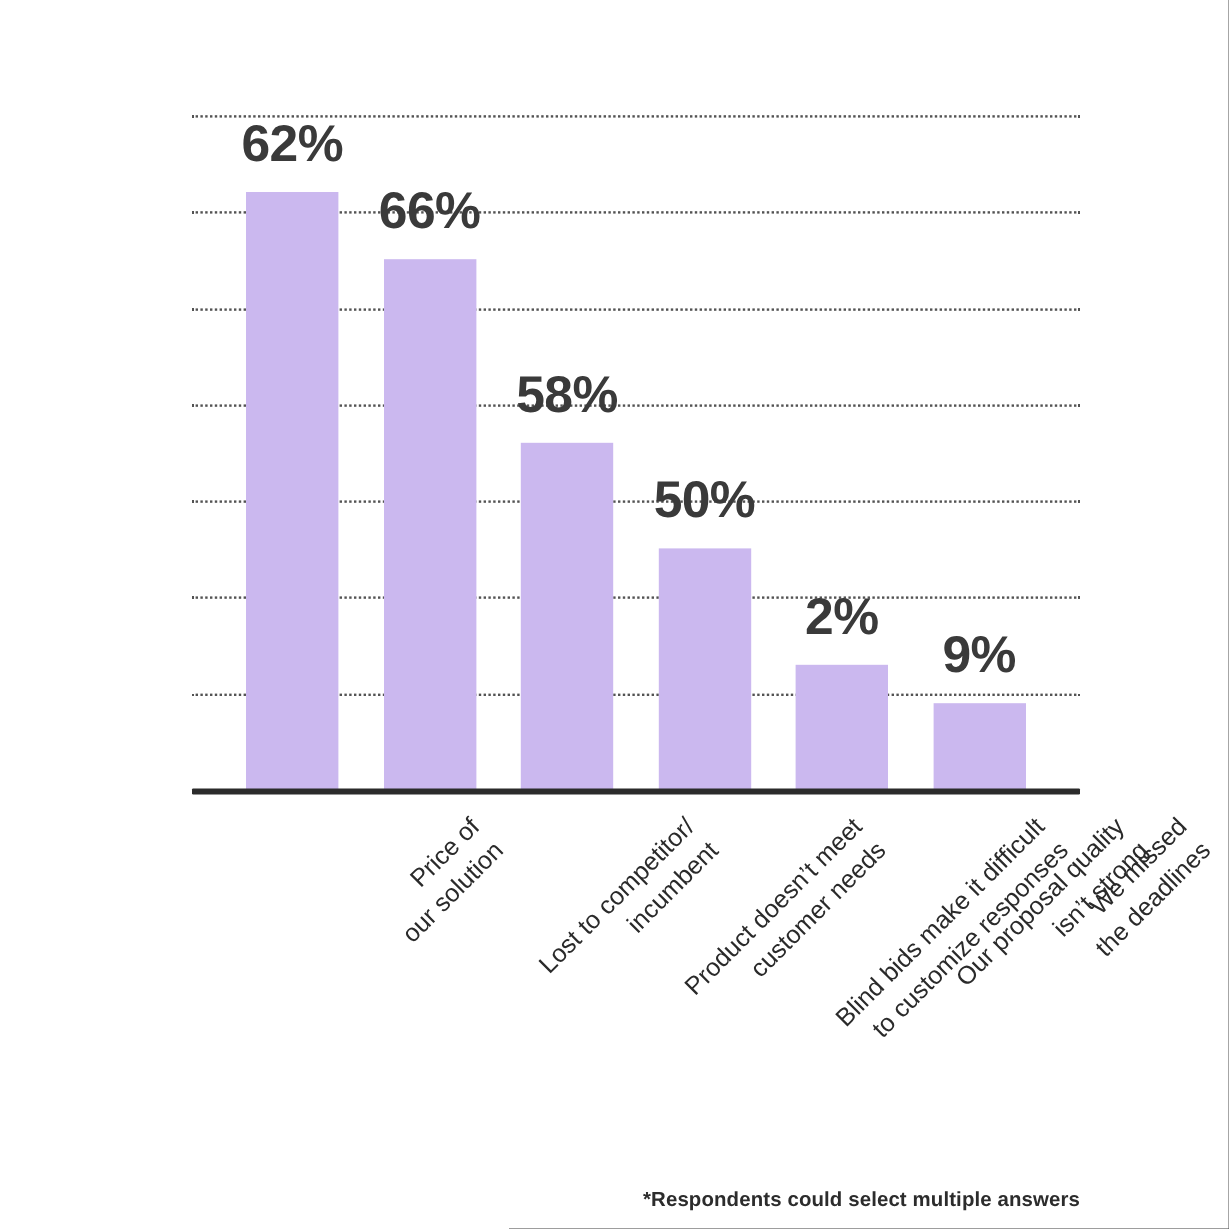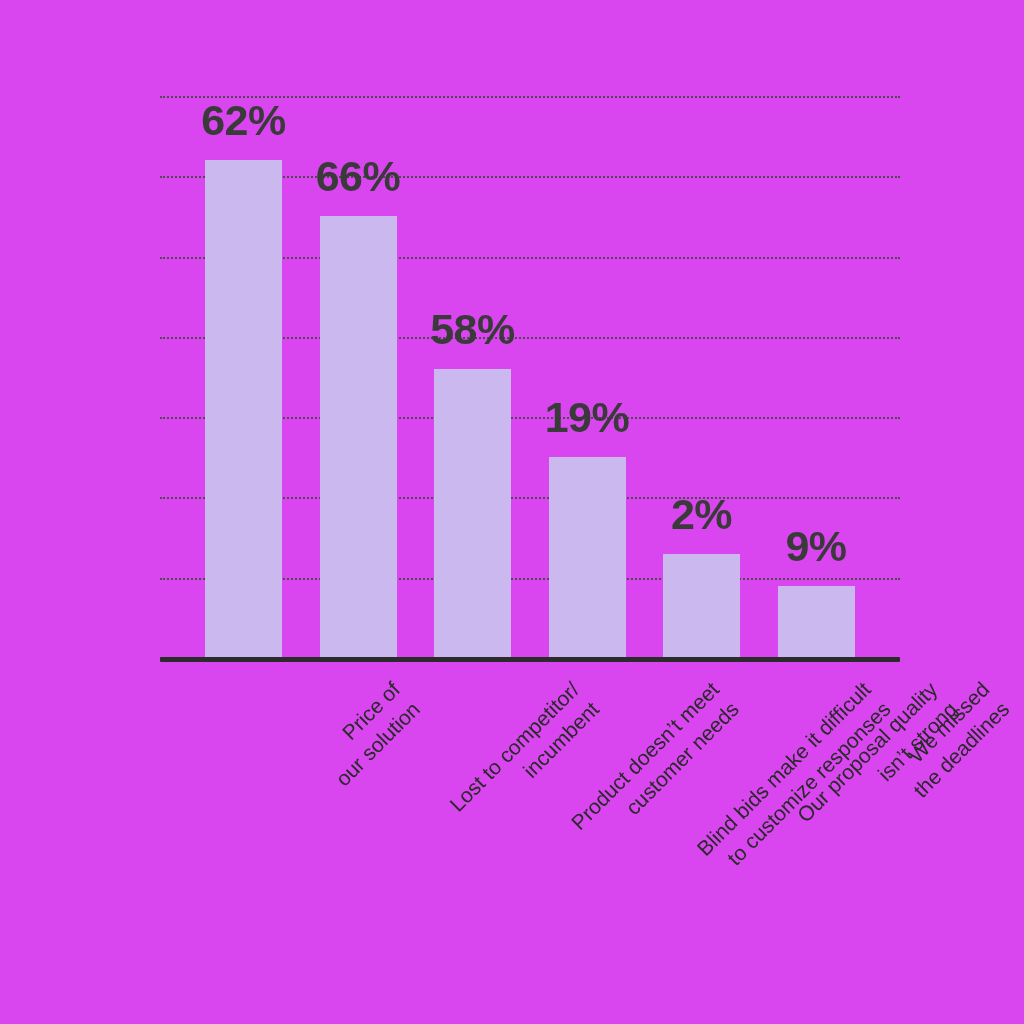--- a/index.html
+++ b/index.html
@@ -88,21 +88,21 @@
     font-size: 17px;
     font-weight: 700;
     color: #2c2c2c;
     letter-spacing: 0.1px;
     white-space: nowrap;
   }
 </style>
 </head>
 <body>
 
-<div id="figure" style="background: #d946ef;">
+<div id="figure" style="background: #ffffff;">
 
   <div id="plot">
     <div id="gridlines">
         <div class="gridline" style="top: 497.722px;"></div>
         <div class="gridline" style="top: 417.444px;"></div>
         <div class="gridline" style="top: 337.167px;"></div>
         <div class="gridline" style="top: 256.889px;"></div>
         <div class="gridline" style="top: 176.611px;"></div>
         <div class="gridline" style="top: 96.3333px;"></div>
         <div class="gridline" style="top: 16.0556px;"></div>
@@ -115,26 +115,27 @@
         <div class="bar" title="Our proposal quality isn't strong — 13%" style="left: 503px; width: 77px; height: 104.361px; background: rgb(203, 184, 239);"></div>
         <div class="bar" title="We missed the deadlines — 9%" style="left: 617.5px; width: 77px; height: 72.25px; background: rgb(203, 184, 239);"></div>
       </div>
     <div id="baseline" style="background: rgb(43, 43, 43);"></div>
   </div>
 
   <div id="value-labels">
       <div class="bar-value" style="width: 137px; left: 175px; top: 96.2778px; color: rgb(58, 58, 58);">62%</div>
       <div class="bar-value" style="width: 137px; left: 289.5px; top: 152.472px; color: rgb(58, 58, 58);">66%</div>
       <div class="bar-value" style="width: 137px; left: 404px; top: 305px; color: rgb(58, 58, 58);">58%</div>
-      <div class="bar-value" style="width: 137px; left: 518.5px; top: 393.306px; color: rgb(58, 58, 58);">19%</div>
+      <div class="bar-value" style="width: 137px; left: 518.5px; top: 393.306px; color: rgb(58, 58, 58);">50%</div>
       <div class="bar-value" style="width: 137px; left: 633px; top: 489.639px; color: rgb(58, 58, 58);">2%</div>
       <div class="bar-value" style="width: 137px; left: 747.5px; top: 521.75px; color: rgb(58, 58, 58);">9%</div>
     </div>
   <div id="cat-labels">
       <div class="cat-label" style="left: 278px; top: 676px;"><span class="l1">Price of</span><br><span class="l2">our solution</span></div>
       <div class="cat-label" style="left: 392.5px; top: 676px;"><span class="l1">Lost to competitor/</span><br><span class="l2">incumbent</span></div>
       <div class="cat-label" style="left: 507px; top: 676px;"><span class="l1">Product doesn’t meet</span><br><span class="l2">customer needs</span></div>
       <div class="cat-label" style="left: 621.5px; top: 676px;"><span class="l1">Blind bids make it difficult</span><br><span class="l2">to customize responses</span></div>
       <div class="cat-label" style="left: 736px; top: 676px;"><span class="l1">Our proposal quality</span><br><span class="l2">isn’t strong</span></div>
       <div class="cat-label" style="left: 850.5px; top: 676px;"><span class="l1">We missed</span><br><span class="l2">the deadlines</span></div>
     </div>
 
+  <div id="footnote">*Respondents could select multiple answers</div>
 </div>
 
 </body></html>

